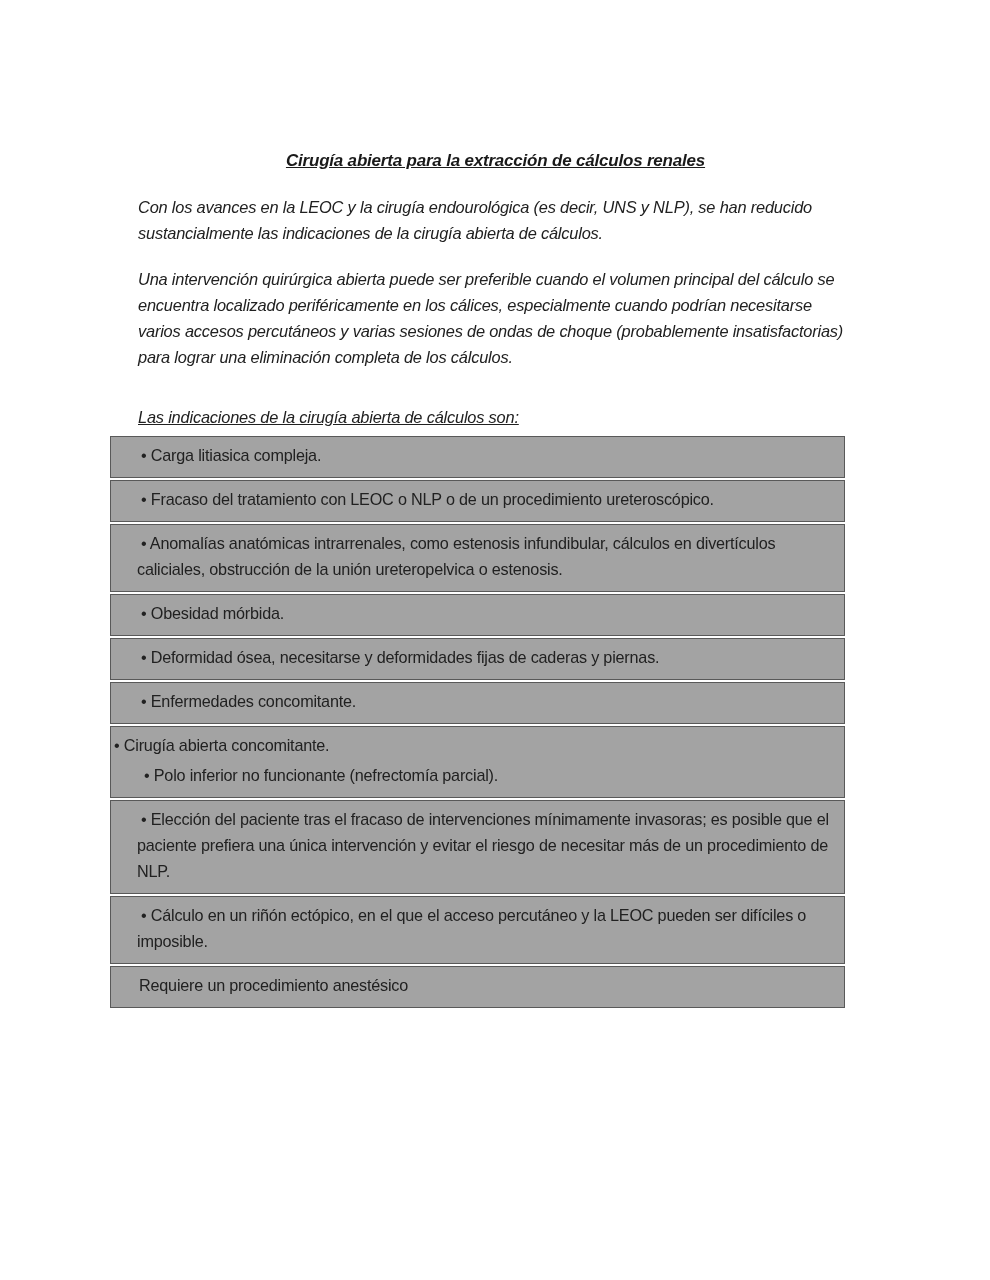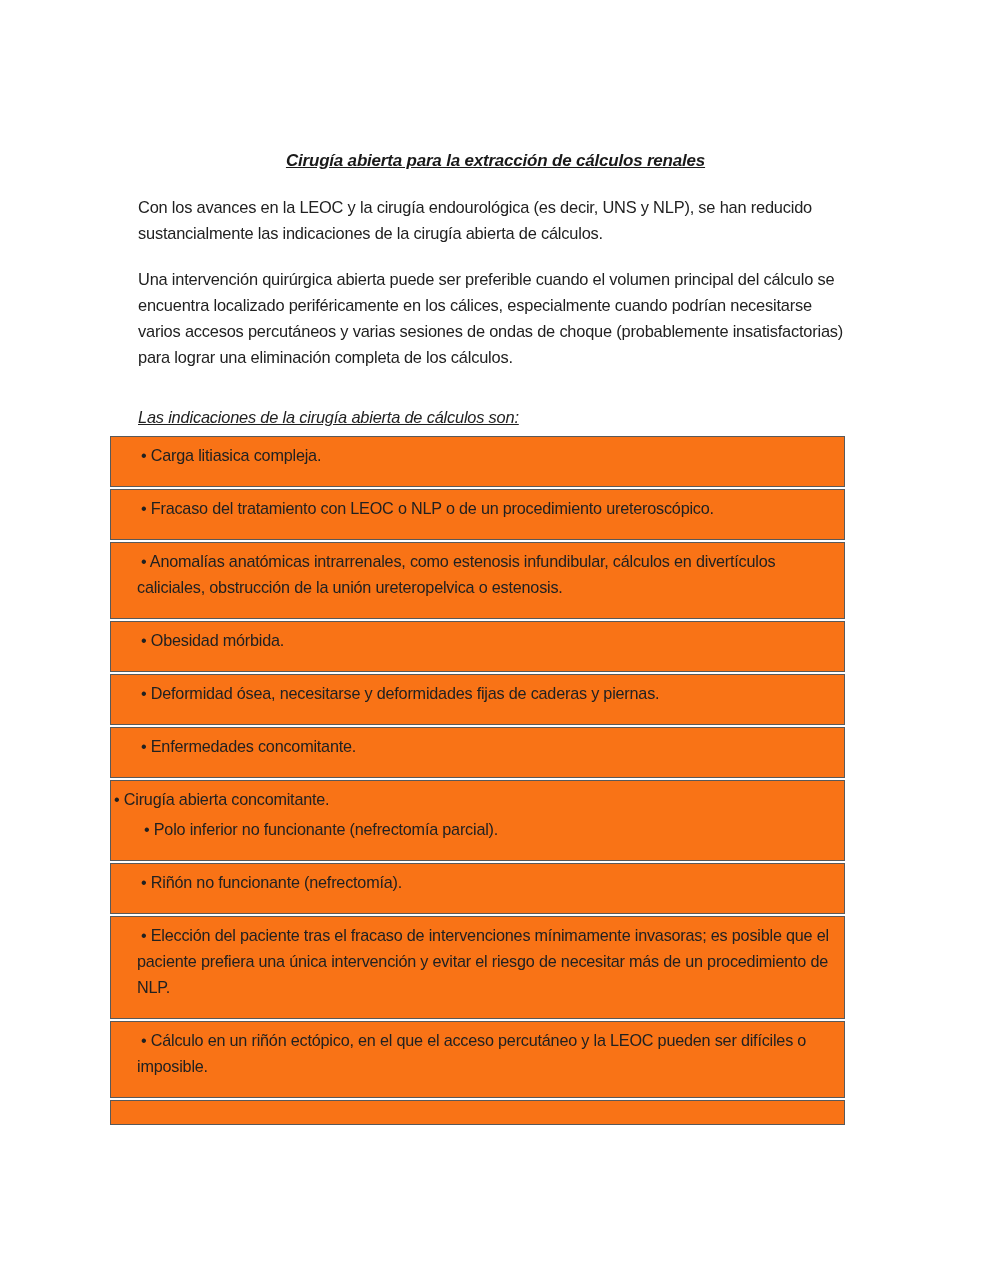--- a/index.html
+++ b/index.html
@@ -28,40 +28,41 @@
     text-decoration: underline;
     text-align: center;
     color: #1a1a1a;
     margin: 0 0 22px 0;
     line-height: 22px;
   }
   .para {
     font-size: 16.4px;
     line-height: 26px;
     margin: 0 0 20px 0;
+    font-style: italic;
   }
   .para.second {
     margin-bottom: 35px;
   }
   .list-heading {
     font-size: 16.4px;
     font-style: italic;
     text-decoration: underline;
     line-height: 24px;
     margin: 0 0 7px 0;
   }
   .indications-table {
     margin-left: -28px;
     width: 735px;
   }
   .trow {
     box-sizing: border-box;
     border: 1.5px solid #595959;
-    background: #f97316;
-    padding: 5px 4px 18px 0;
+    background: #a3a3a3;
+    padding: 5px 4px 9px 0;
   }
   .trow + .trow {
     margin-top: 2px;
   }
   .tline {
     margin: 0;
     font-size: 16.2px;
     line-height: 26px;
   }
   .tline + .tline {
@@ -111,25 +112,23 @@
         <p class="tline bullet">• Deformidad ósea, necesitarse y deformidades fijas de caderas y piernas.</p>
       </div>
       <div class="trow">
         <p class="tline bullet">• Enfermedades concomitante.</p>
       </div>
       <div class="trow">
         <p class="tline flush">• Cirugía abierta concomitante.</p>
         <p class="tline nested">• Polo inferior no funcionante (nefrectomía parcial).</p>
       </div>
       <div class="trow">
-        <p class="tline bullet">• Riñón no funcionante (nefrectomía).</p>
-      </div>
-      <div class="trow">
         <p class="tline bullet">• Elección del paciente tras el fracaso de intervenciones mínimamente invasoras; es posible que el paciente prefiera una única intervención y evitar el riesgo de necesitar más de un procedimiento de NLP.</p>
       </div>
       <div class="trow">
         <p class="tline bullet">• Cálculo en un riñón ectópico, en el que el acceso percutáneo y la LEOC pueden ser difíciles o imposible.</p>
       </div>
       <div class="trow">
+        <p class="tline continuation">Requiere un procedimiento anestésico</p>
       </div>
     </div>
 
 </div>
 
 </body></html>

